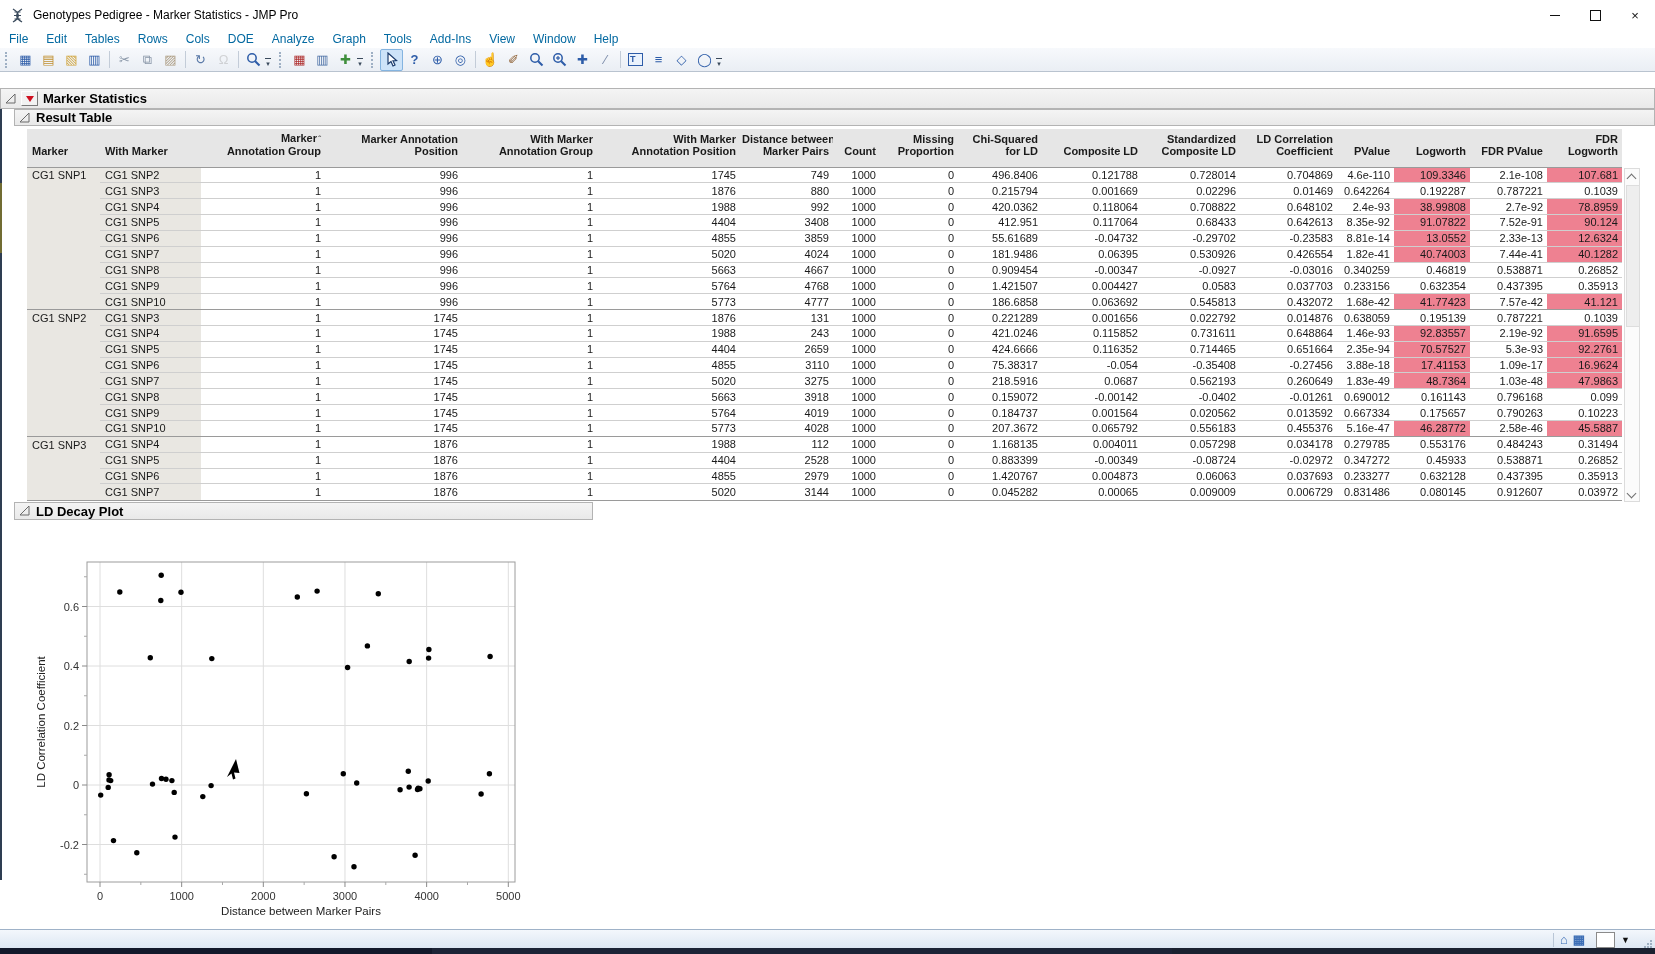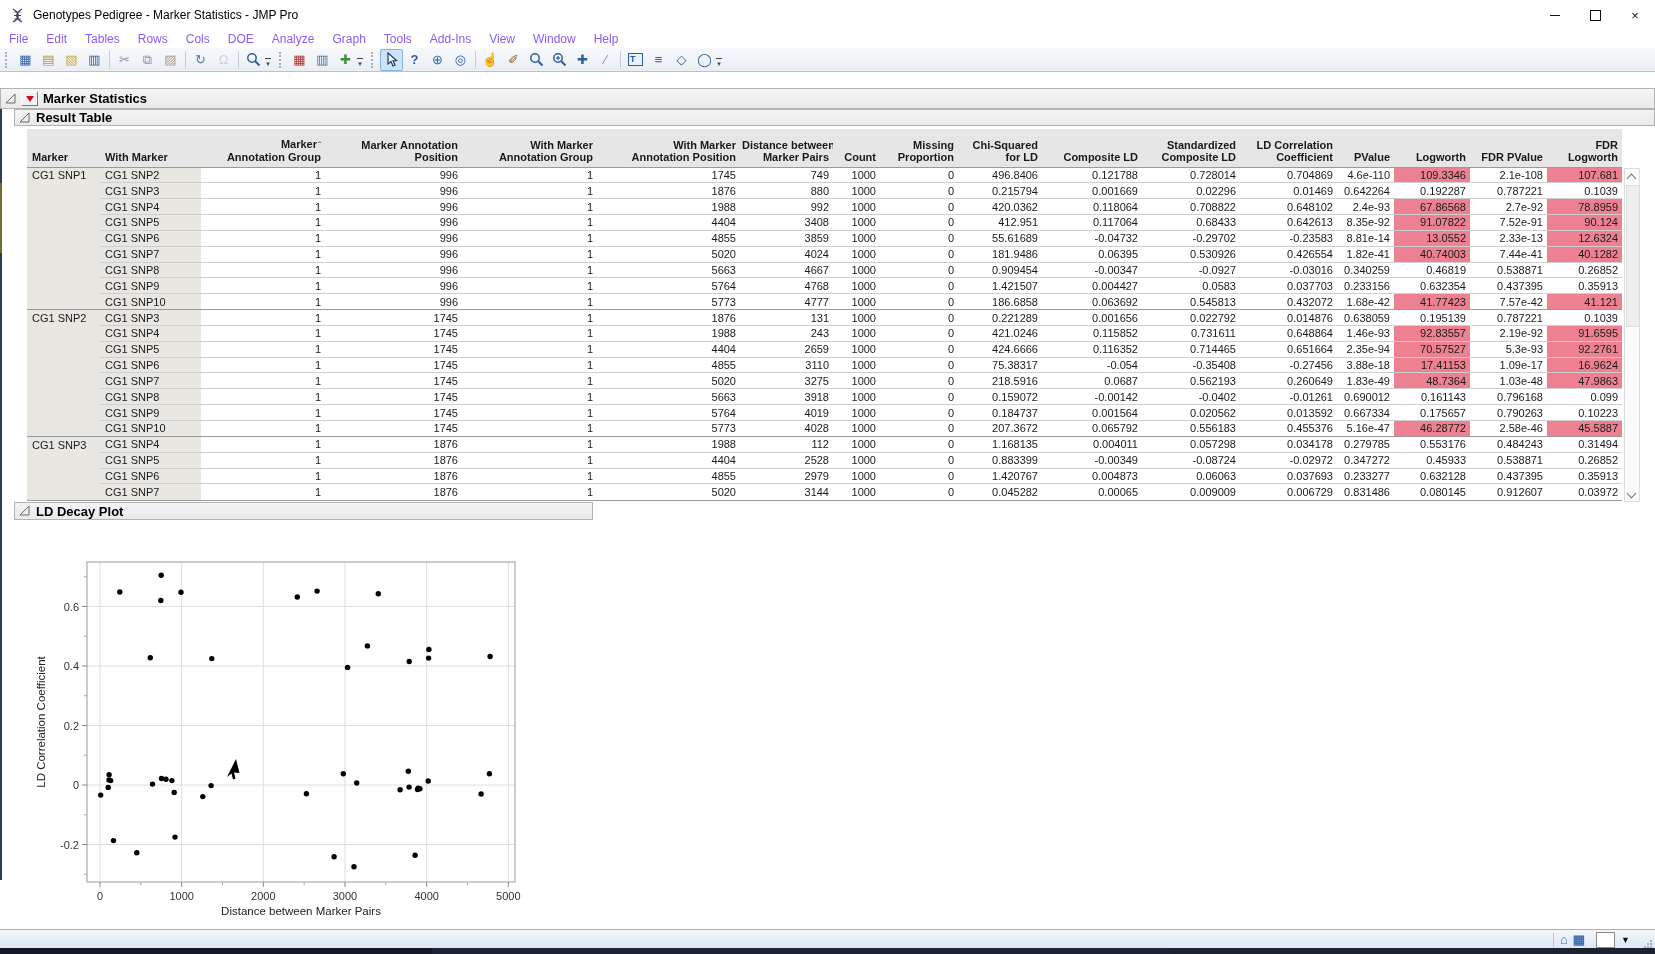--- a/index.html
+++ b/index.html
@@ -10,21 +10,21 @@
   #title-bar{position:absolute;left:0;top:0;width:1655px;height:30px;background:#fff;display:flex;align-items:center;}
   #app-icon{margin-left:9px;width:17px;height:17px;}
   #title-text{margin-left:7px;font-size:12px;color:#000;}
   #win-controls{position:absolute;right:0;top:0;height:30px;display:flex;}
   .wbtn{width:40px;height:30px;display:flex;align-items:center;justify-content:center;font-size:13px;color:#111;}
   .min-glyph{display:block;width:10px;border-top:1px solid #111;}
   .max-glyph{display:block;width:9px;height:9px;border:1px solid #111;}
 
   
   #menu-bar{position:absolute;left:0;top:30px;width:1655px;height:18px;background:#fff;display:flex;align-items:center;font-size:12px;}
-  .menu-item{padding:1px 9px;line-height:16px;color:#8b5cf6;}
+  .menu-item{padding:1px 9px;line-height:16px;color:#0369a1;}
 
   
   #toolbar{position:absolute;left:0;top:48px;width:1655px;height:23px;background:linear-gradient(#f7f9fc,#eaeef4);border-bottom:1px solid #b9c3cf;display:flex;align-items:center;}
   .grip{width:3px;height:16px;border-left:2px dotted #9fb0c4;margin:0 4px 0 5px;}
   .tsep{width:1px;height:17px;background:#c3ccd8;margin:0 3px;}
   .ticon{width:21px;height:20px;display:flex;align-items:center;justify-content:center;font-size:13px;border:1px solid transparent;border-radius:2px;}
   .ticon.selected{background:#cde3f8;border-color:#84b4e0;}
   .ticon.disabled{opacity:.4;filter:grayscale(1);}
   .dd{font-size:7px;color:#3a4a5c;margin:6px 3px 0 0;line-height:7px;display:flex;flex-direction:column;align-items:center;}
   .dd b{display:block;width:6px;border-top:1px solid #3a4a5c;margin-bottom:1px;}
@@ -39,21 +39,21 @@
   #ld-bar{left:14px;top:502px;width:579px;height:18px;}
   .sec-label{font-weight:bold;font-size:13px;color:#000;margin-left:5px;}
   .disc{margin-left:4px;flex:0 0 auto;display:block;}
   .redtri{width:15px;height:13px;margin-left:4px;background:#f2f2f2;border:1px solid;border-color:#fdfdfd #7a7a7a #7a7a7a #fdfdfd;display:flex;align-items:center;justify-content:center;}
   .redtri i{display:block;width:0;height:0;border-left:4px solid transparent;border-right:4px solid transparent;border-top:6px solid #cf1020;}
 
   
   #tblwrap{position:absolute;left:27px;top:129px;width:1595px;}
   table{border-collapse:collapse;table-layout:fixed;width:1595px;font-size:11px;}
   th,td{padding:0 4px 0 2px;white-space:nowrap;overflow:hidden;box-sizing:border-box;}
-  thead th{background:#e6e6e6;font-weight:bold;height:38px;vertical-align:bottom;padding-bottom:4px;line-height:12px;border-bottom:1px solid #9a9a9a;}
+  thead th{background:#e6e6e6;font-weight:bold;height:38px;vertical-align:bottom;padding-bottom:10px;line-height:12px;border-bottom:1px solid #9a9a9a;}
   thead th.left{text-align:left;padding-left:5px;}
   thead th.right{text-align:right;}
   .caret{font-size:9px;color:#555;margin-left:1px;}
   tbody tr{height:15.857px;}
   tbody td{border-top:1px solid #cfcfcf;text-align:right;background:#fff;}
   tbody td.mk,tbody td.wm{background:#e9e7e2;text-align:left;padding-left:5px;}
   tbody td.mk{border-top:none;}
   tbody tr.gs td,tbody tr.gs td.mk{border-top:1px solid #9a9a9a;}
   tbody td.hl{background:#ee8191;}
   #tbl-bottom{position:absolute;left:27px;top:500px;width:1595px;border-top:1px solid #9a9a9a;}
@@ -347,21 +347,21 @@
             <td>1</td>
             <td>1988</td>
             <td>992</td>
             <td>1000</td>
             <td>0</td>
             <td>420.0362</td>
             <td>0.118064</td>
             <td>0.708822</td>
             <td>0.648102</td>
             <td>2.4e-93</td>
-            <td class="hl">67.86568</td>
+            <td class="hl">38.99808</td>
             <td>2.7e-92</td>
             <td class="hl">78.8959</td>
           </tr>
           <tr>
             <td class="mk"></td>
             <td class="wm">CG1 SNP5</td>
             <td>1</td>
             <td>996</td>
             <td>1</td>
             <td>4404</td>

